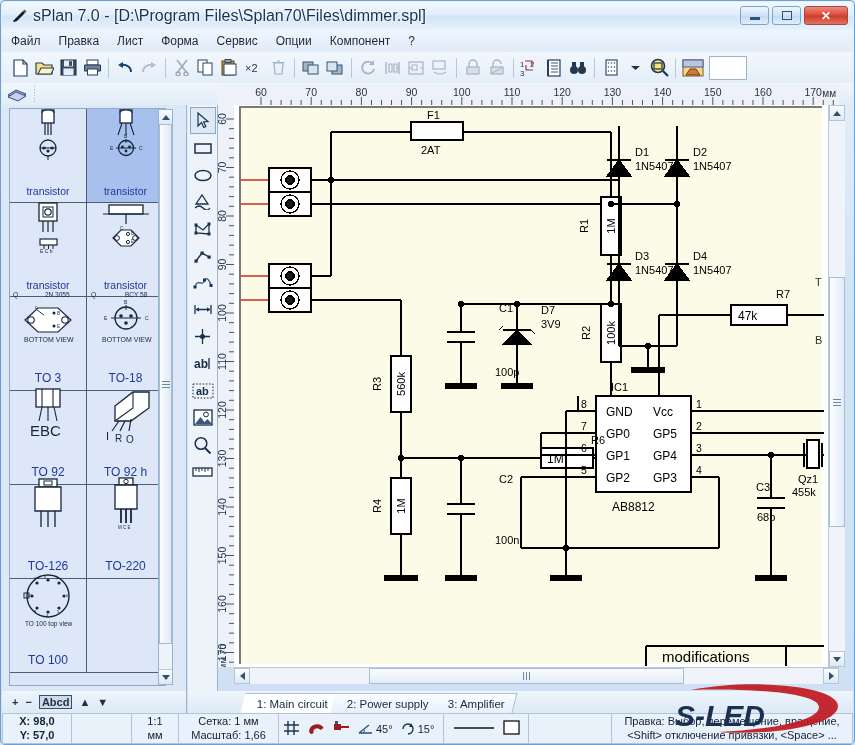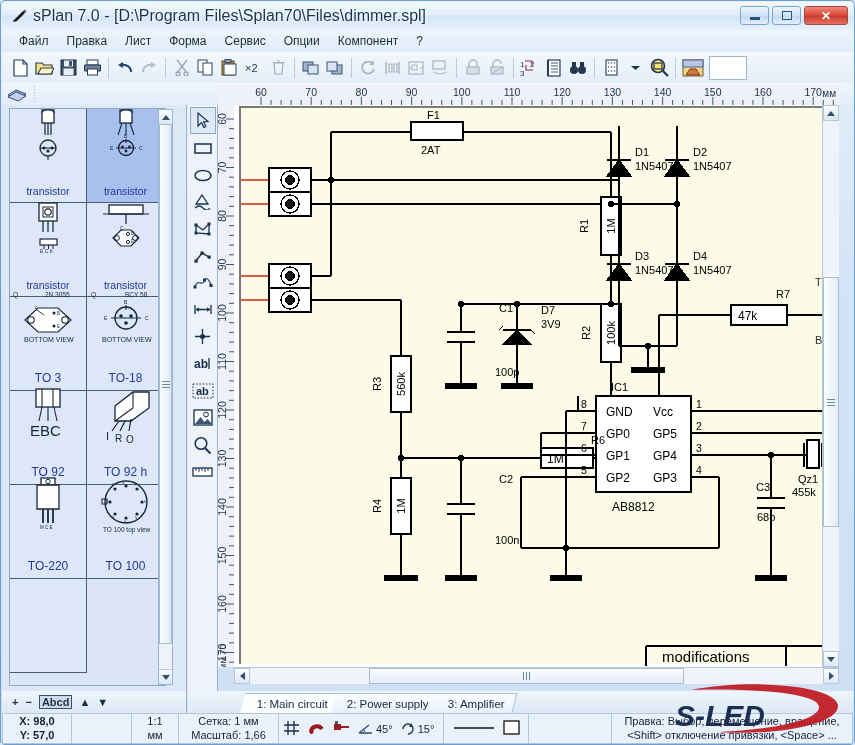--- a/index.html
+++ b/index.html
@@ -40,21 +40,21 @@
     border:1px solid #a24a40;
     background:linear-gradient(to bottom,#f08a7c,#d9493a 48%,#c93b2c 52%,#e8705f);
     color:#fff;font-weight:bold;font-size:12px;
   }
   .wb .min{width:10px;height:3px;background:#2b5479;margin-top:5px;}
   .wb .max{width:10px;height:9px;border:1.5px solid #2b5479;box-sizing:border-box;}
   
   .menubar{
     position:absolute;left:1px;top:29px;width:851px;height:22px;
     background:linear-gradient(to bottom,#eef5fc,#e0ecf8);
-    display:flex;align-items:center;padding-left:8px;box-sizing:border-box;
+    display:flex;align-items:center;box-sizing:border-box;
   }
   .menubar span{font-size:12px;color:#1b2a3a;padding:2px 9px;cursor:default;}
   
   .toolbar{
     position:absolute;left:1px;top:51px;width:851px;height:31px;
     background:linear-gradient(to bottom,#f2f7fc,#e4eef9);
     display:flex;align-items:center;padding-left:6px;box-sizing:border-box;
   }
   .tb{width:24px;height:24px;display:flex;align-items:center;justify-content:center;position:relative;}
   .tbsep{width:1px;height:20px;background:#b7c9da;margin:0 4px;}
@@ -142,21 +142,21 @@
     position:absolute;left:217px;top:104px;width:16px;height:562px;
     background:#eef2f8;overflow:hidden;
   }
   .ruler-corner{
     position:absolute;left:217px;top:84px;width:16px;height:20px;background:#eef2f8;
   }
   .mm-h{position:absolute;right:3px;top:3px;font-size:10px;color:#22344a;}
   
   .canvasWrap{
     position:absolute;left:233px;top:104px;width:605px;height:562px;
-    background:#ffffff;overflow:hidden;
+    background:#ffffff;overflow:hidden;padding-left:6px;
   }
   .sheet{
     position:absolute;left:5px;top:1px;width:583px;height:558px;
     background:#fbfbe8;border-left:2px solid #7a7a7a;border-top:2px solid #7a7a7a;
     box-sizing:border-box;
   }
   .canvas-svg{position:absolute;left:0;top:0;}
   .vscroll{
     position:absolute;right:0;top:0;width:17px;height:562px;
     background:#f0f4fa;border-left:1px solid #b7c9da;box-sizing:border-box;
@@ -593,20 +593,31 @@
             <path d="M40 8 l0 16 l-18 13" fill="none" stroke="#17263a" stroke-width="1.1"></path>
             <path d="M26 37 l-7 10 M32 37 l-5 10 M38 35 l-2 12" stroke="#17263a" stroke-width="1.2"></path>
             <text x="13" y="56" font-size="11" fill="#17263a">I</text>
             <text x="22" y="58" font-size="10" fill="#17263a">R</text>
             <text x="33" y="59" font-size="10" fill="#17263a">O</text>
           </svg>
         </div>
         <div class="cap big">TO 92 h</div>
       </div>
 
+      <div class="libcell">
+        <div class="sym">
+          <svg width="62" height="64" viewBox="0 0 62 64">
+            <rect x="22" y="3" width="18" height="8" fill="#fff" stroke="#17263a" stroke-width="1.3"></rect>
+            <rect x="27" y="5" width="8" height="4" fill="none" stroke="#17263a"></rect>
+            <path d="M18 11 h26 v24 h-26 z" fill="#fff" stroke="#17263a" stroke-width="1.3"></path>
+            <path d="M24 35 v16 M31 35 v16 M38 35 v16" stroke="#17263a" stroke-width="1.3"></path>
+          </svg>
+        </div>
+        <div class="cap big">TO-126</div>
+      </div>
 
       <div class="libcell">
         <div class="sym">
           <svg width="62" height="64" viewBox="0 0 62 64">
             <rect x="24" y="2" width="14" height="7" fill="#fff" stroke="#17263a" stroke-width="1.3"></rect>
             <circle cx="31" cy="5.5" r="2.2" fill="none" stroke="#17263a"></circle>
             <path d="M20 9 h22 v24 h-22 z" fill="#fff" stroke="#17263a" stroke-width="1.3"></path>
             <path d="M26 33 v14 M31 33 v14 M36 33 v14" stroke="#17263a" stroke-width="1.8"></path>
             <text x="23" y="53" font-size="4.5" fill="#17263a">M C E</text>
           </svg>

